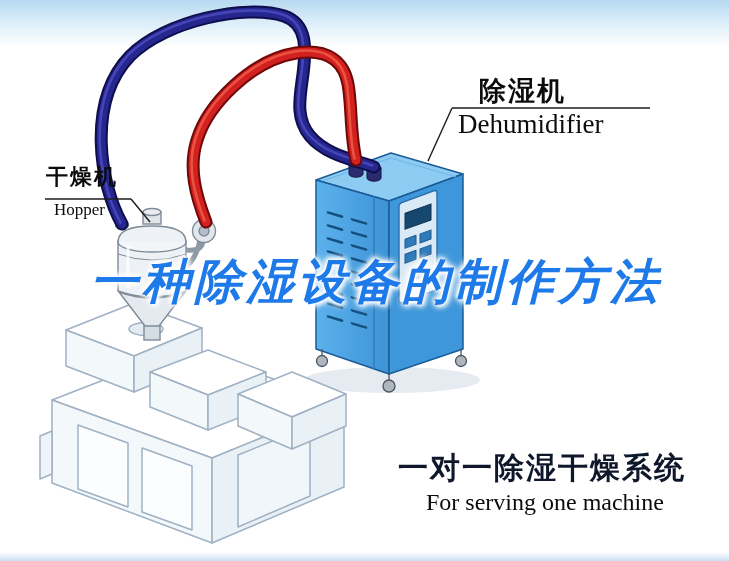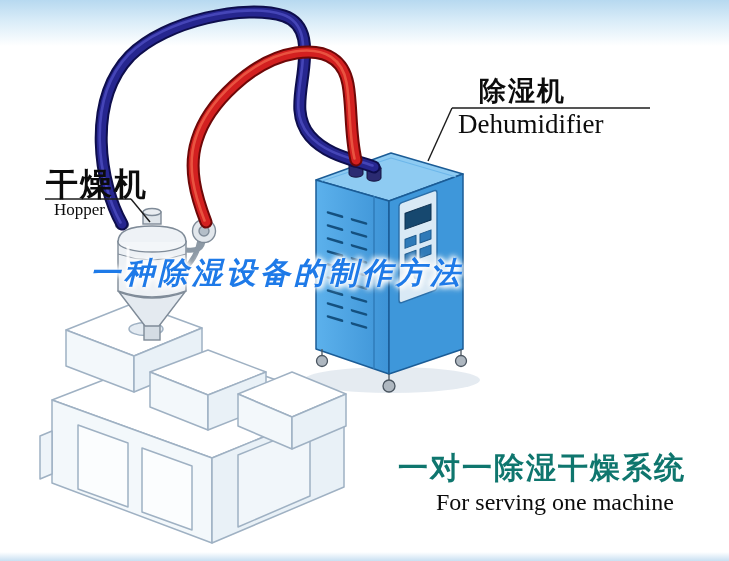--- a/index.html
+++ b/index.html
@@ -13,31 +13,31 @@
     background:linear-gradient(180deg,#b7d9f0 0%,#d9ecf8 45%,rgba(255,255,255,0) 100%);
   }
   .banner-bottom{
     position:absolute;left:0;bottom:0;width:729px;height:9px;
     background:linear-gradient(180deg,rgba(255,255,255,0),#c9e0f2);
   }
   .scene{position:absolute;left:0;top:0;}
   .lbl{position:absolute;white-space:nowrap;color:#0c0c0c;line-height:1.1;}
   .lbl-cn{font-weight:700;letter-spacing:2px;text-align:center;}
   .lbl-serif{font-family:"Liberation Serif",serif;}
-  #hopper-cn{left:46px;top:167px;font-size:32px;}
+  #hopper-cn{left:46px;top:167px;font-size:22px;font-family:Liberation Mono, monospace;}
   #hopper-en{left:54px;top:201px;font-size:17px;}
   #dehum-cn{left:479px;top:77px;font-size:27px;}
   #dehum-en{left:458px;top:110px;font-size:27px;}
   #main-title{
-    left:90px;top:256px;font-size:30px;font-weight:700;font-style:italic;
+    left:90px;top:256px;font-size:48px;font-weight:700;font-style:italic;
     color:#1e7ae8;letter-spacing:4px;
     text-shadow:0 0 3px #fff,0 0 6px #fff,2px 2px 5px #fff,-2px -2px 5px #fff,0 0 10px #fff;
   }
-  #system-cn{left:398px;top:451px;font-size:30px;color:#0f766e;letter-spacing:2px;font-weight:700;}
-  #system-en{left:436px;top:489px;font-size:24px;color:#0c0c0c;}
+  #system-cn{left:398px;top:451px;font-size:30px;color:#0f172a;letter-spacing:2px;font-weight:700;}
+  #system-en{left:426px;top:489px;font-size:24px;color:#0c0c0c;}
 </style>
 </head>
 <body>
 
 <div class="banner-top"></div>
 <div class="banner-bottom"></div>
 
 <svg class="scene" width="729" height="561" viewBox="0 0 729 561">
   <defs>
     <linearGradient id="frontGrad" x1="0" y1="0" x2="1" y2="0">

